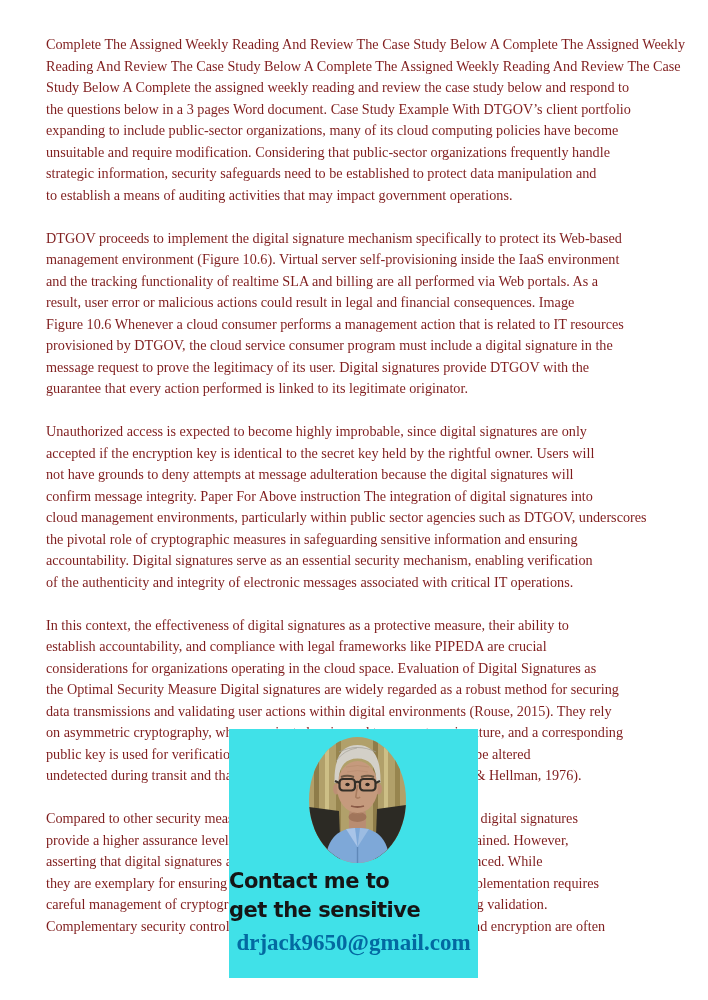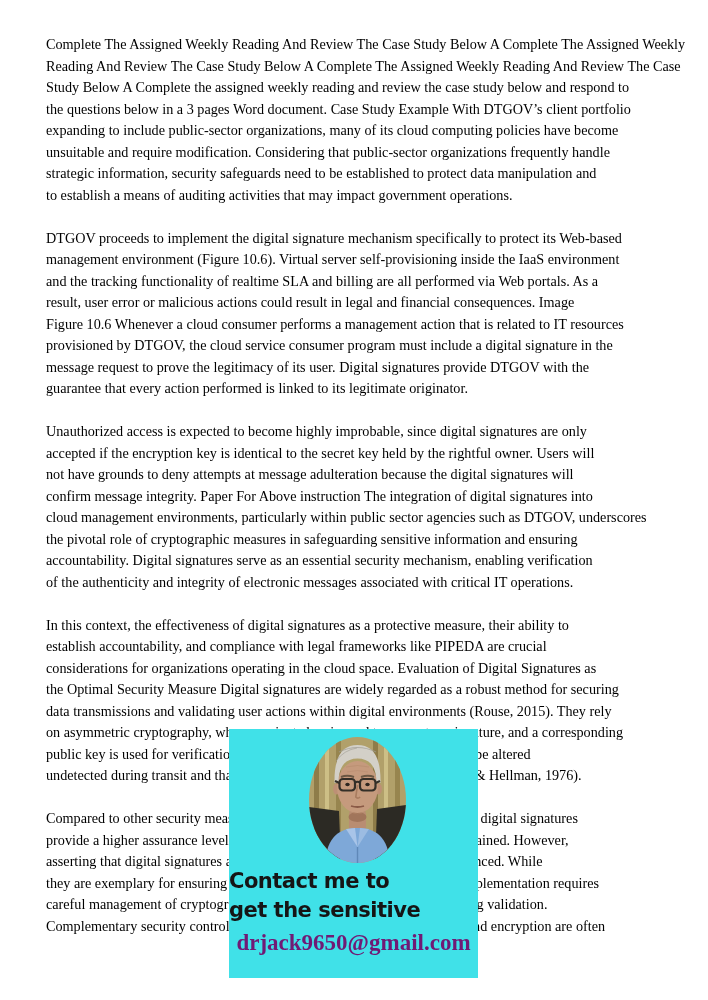--- a/index.html
+++ b/index.html
@@ -16,21 +16,21 @@
   }
   .doc {
     position: absolute;
     left: 46px; top: 34px;
     width: 658px;
   }
   .para {
     margin: 0 0 21.5px 0;
     font-size: 14.2px;
     line-height: 21.5px;
-    color: #000000;
+    color: #7f1d1d;
     white-space: pre;   
   }
   .card {
     position: absolute;
     left: 229px; top: 729px;
     width: 249px; height: 249px;
     background: #40e1e8;
   }
   .photo {
     position: absolute;
@@ -54,21 +54,21 @@
   }
   .email {
     position: absolute;
     left: 0; top: 200px;
     width: 100%;
     text-align: center;
     font-family: "Liberation Serif", "DejaVu Serif", serif;
     font-weight: 700;
     font-size: 23px;
     line-height: 28px;
-    color: #701a75;
+    color: #0369a1;
   }
 </style>
 </head>
 <body>
 
 <div class="page">
 
   <div class="doc">
     <p class="para">Complete The Assigned Weekly Reading And Review The Case Study Below A Complete The Assigned Weekly
 Reading And Review The Case Study Below A Complete The Assigned Weekly Reading And Review The Case

